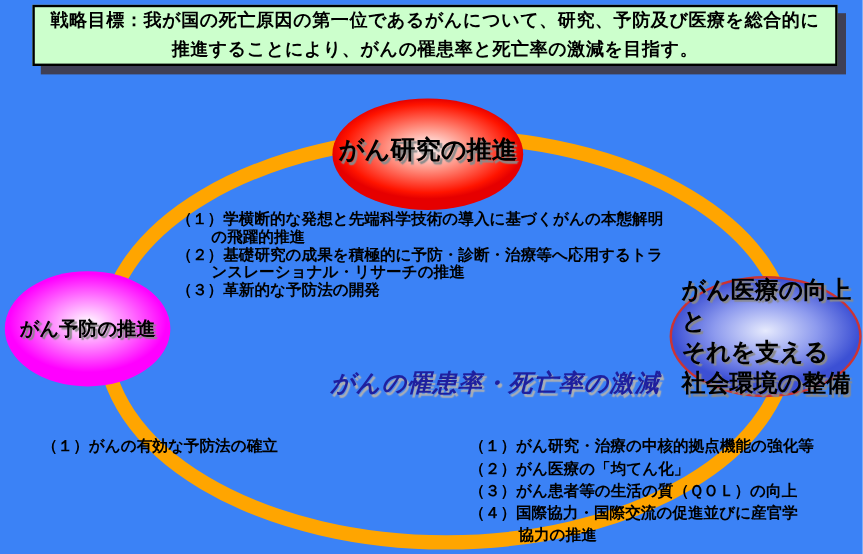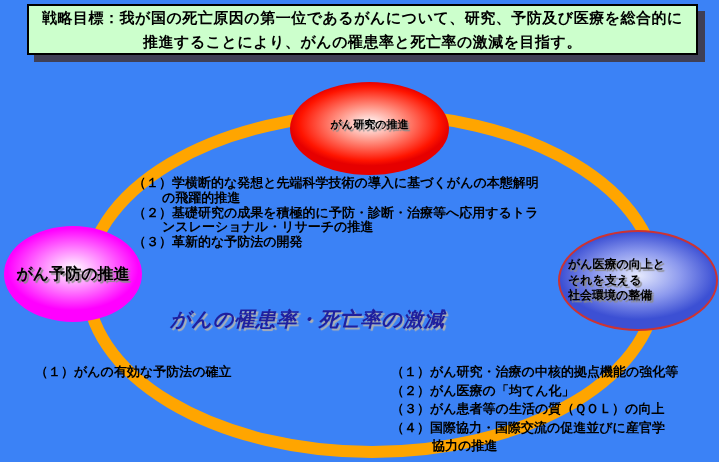--- a/index.html
+++ b/index.html
@@ -23,50 +23,50 @@
   .ring-svg{position:absolute;left:0;top:0;z-index:1;}
 
   
   .node{
     position:absolute;border-radius:50%;
     display:flex;align-items:center;justify-content:center;
     font-weight:bold;color:#000;z-index:2;
     text-shadow:2px 2px 1px #8a8a8a;
   }
   .node-research{
-    left:290px;top:82px;width:159px;height:93px;font-size:11px;
+    left:277px;top:82px;width:159px;height:93px;font-size:21px;
     background:radial-gradient(ellipse closest-side at 50% 45%,#ffffff 0%,#ff9283 42%,#ff1400 88%,#e60000 100%);
   }
   .node-research .lbl{padding-bottom:8px;}
   .node-prevention{
     left:4px;top:226px;width:138px;height:96px;font-size:16px;
     background:radial-gradient(ellipse closest-side at 50% 45%,#ffffff 0%,#ff80ff 48%,#ff00ff 95%);
   }
   .node-medical{
-    left:558px;top:230px;width:160px;height:101px;font-size:12px;
+    left:558px;top:230px;width:160px;height:101px;font-size:20px;
     box-sizing:border-box;border:2px solid #cc3333;
     background:radial-gradient(ellipse closest-side at 50% 45%,#e6eafd 0%,#8d9aee 55%,#3c50d4 100%);
     justify-content:flex-start;padding-left:8px;
   }
   .node-medical .lbl{white-space:pre-line;text-align:left;line-height:1.3;}
 
   
   .list{position:absolute;font-weight:bold;color:#000;z-index:3;}
   .list .item{white-space:pre-line;}
   .list-research{left:133px;top:176px;width:470px;font-size:13px;line-height:14.8px;}
-  .list-research .item{padding-left:29px;text-indent:-29px;}
+  .list-research .item{padding-left:29px;text-indent:-29px;margin-left:14px;}
   .list-prevention{left:35px;top:363px;width:340px;font-size:13px;line-height:18.5px;}
   .list-prevention .item{padding-left:40px;text-indent:-40px;}
   .list-medical{left:391px;top:363px;width:330px;font-size:13px;line-height:18.5px;}
   .list-medical .item{padding-left:41px;text-indent:-41px;}
 
   
   .center-goal{
     position:absolute;left:170px;top:306px;width:380px;z-index:3;
-    font-size:20px;font-weight:bold;font-style:italic;text-align:left;
+    font-size:20px;font-weight:bold;font-style:italic;text-align:right;
     color:#1f1f9e;letter-spacing:1px;
     text-shadow:2px 2px 1px #b0b0b0;
   }
 </style>
 </head>
 <body>
 
 <div class="stage">
 
   <div class="header-box">

